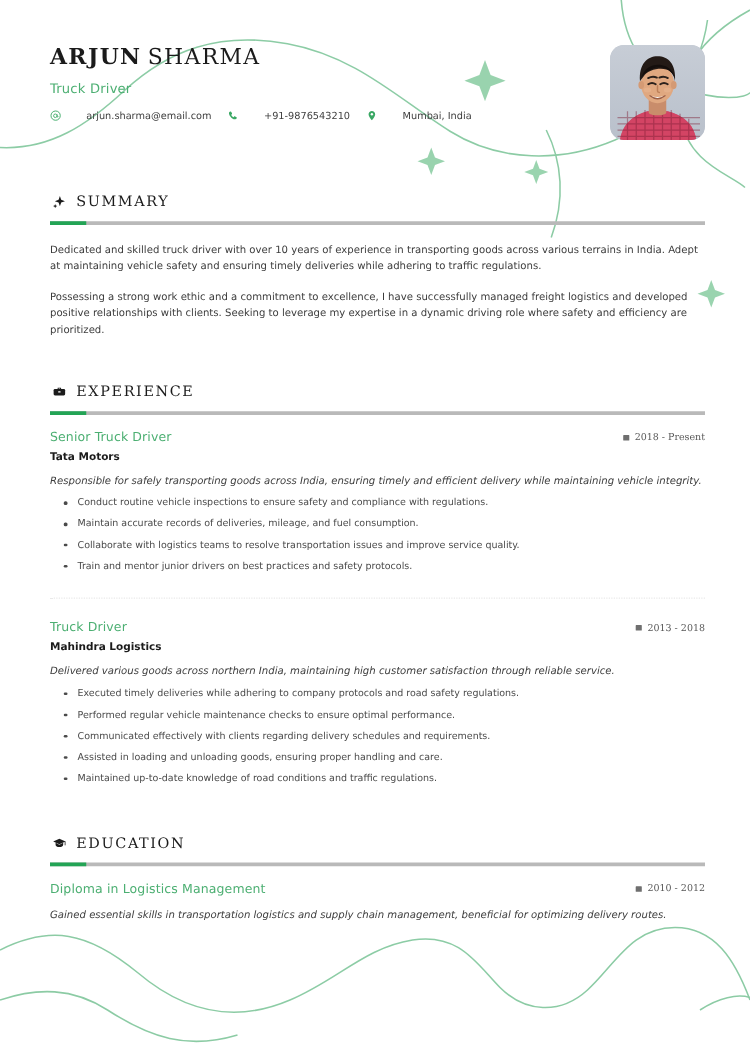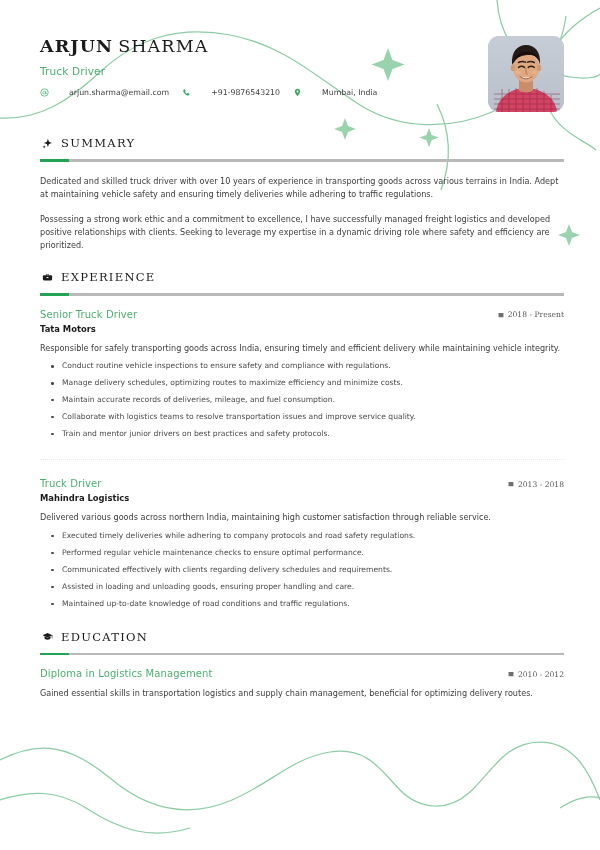--- a/index.html
+++ b/index.html
@@ -79,21 +79,21 @@
     top: 6px;
     right: 0px;
     width: 76px;
     height: 76px;
     border-radius: 11px;
     overflow: hidden;
     background: #c3c9d2;
   }
 
   
-  .section { margin-top: 18px; }
+  .section { margin-top: 36px; }
 
   .section-head {
     display: flex;
     align-items: center;
     gap: 8px;
     padding-left: 2px;
   }
   .section-head .sec-icon { display: block; color: #1b1b1b; }
   .section-title {
     font-family: "DejaVu Serif", serif;
@@ -159,20 +159,21 @@
     font-size: 8.4px;
     font-weight: 700;
     color: #1b1b1b;
     margin-top: 4px;
   }
   .entry-desc {
     margin-top: 8px;
     font-size: 8.1px;
     line-height: 1.6;
     color: #3c3c3c;
+    font-style: italic;
   }
 
   ul.bullets {
     margin-top: 3px;
     padding-left: 22px;
     list-style: none;
   }
   ul.bullets li {
     position: relative;
     font-size: 7.6px;
@@ -333,21 +334,20 @@
             <svg width="6" height="6" viewBox="0 0 16 16">
               <rect x="1.5" y="2.8" width="13" height="11.5" rx="1.2" fill="#6f6f6f"></rect>
             </svg>
             <span>2018 - Present</span>
           </span>
         </div>
         <div class="entry-org">Tata Motors</div>
         <div class="entry-desc">Responsible for safely transporting goods across India, ensuring timely and efficient delivery while maintaining vehicle integrity.</div>
         <ul class="bullets">
           <li>Conduct routine vehicle inspections to ensure safety and compliance with regulations.</li>
-          <li>Manage delivery schedules, optimizing routes to maximize efficiency and minimize costs.</li>
           <li>Maintain accurate records of deliveries, mileage, and fuel consumption.</li>
           <li>Collaborate with logistics teams to resolve transportation issues and improve service quality.</li>
           <li>Train and mentor junior drivers on best practices and safety protocols.</li>
         </ul>
         <div class="entry-sep"></div>
       </div>
 
       <div class="entry">
         <div class="entry-top">
           <span class="entry-role">Truck Driver</span>

